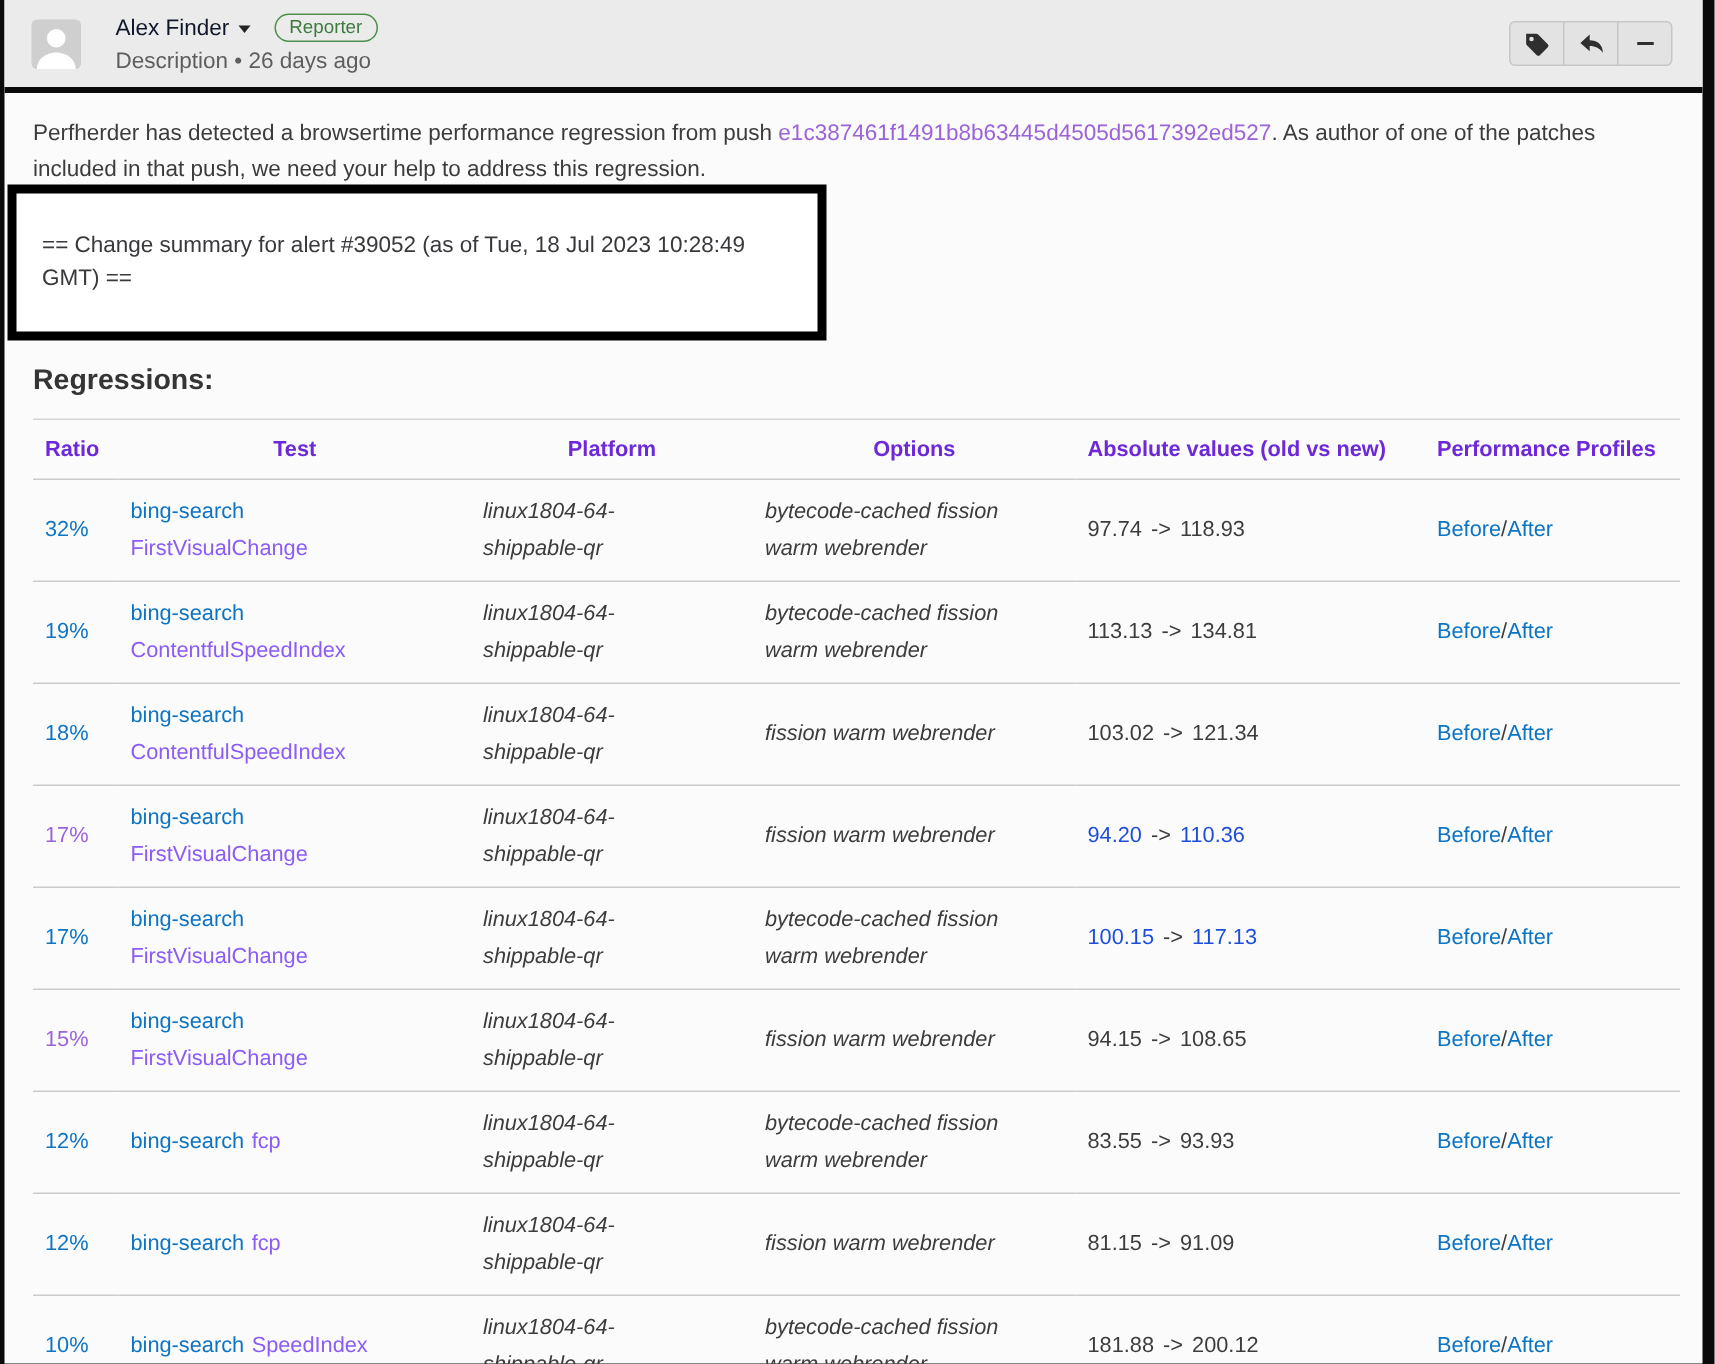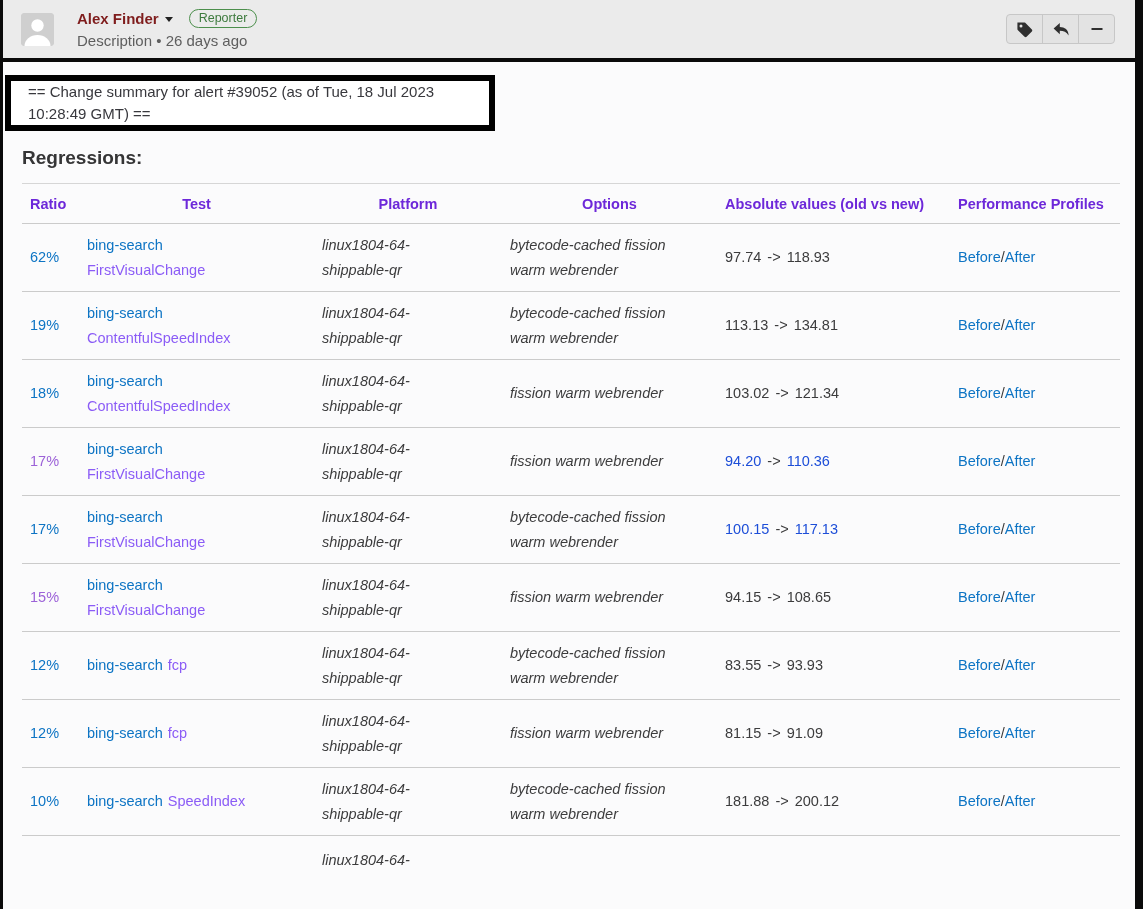--- a/index.html
+++ b/index.html
@@ -22,21 +22,21 @@
     display:flex; align-items:center;
     padding:0 20px 0 18px;
   }
   .avatar {
     width:33px; height:33px; border-radius:4px;
     background:#cfcfcf; overflow:hidden; flex:0 0 auto;
   }
   .who { margin-left:23px; }
   .who-top { display:flex; align-items:center; }
   .author-btn { display:flex; align-items:center; cursor:pointer; }
-  .author-name { font-weight:bold; font-size:15px; color:#7f1d1d; }
+  .author-name { font-weight:normal; font-size:15px; color:#0f172a; }
   .caret {
     width:0; height:0; margin-left:6px; margin-top:2px;
     border-left:4px solid transparent; border-right:4px solid transparent;
     border-top:5px solid #222;
   }
   .role-badge {
     margin-left:16px;
     font-size:12.5px; color:#3d7a3d;
     border:1px solid #4c8f4c; border-radius:10px;
     padding:1px 9px 2px;
@@ -54,24 +54,24 @@
   .hbtn:first-child { border-radius:4px 0 0 4px; margin-left:0; }
   .hbtn:last-child { border-radius:0 4px 4px 0; }
   .hbtn svg { display:block; }
   
   .comment-body { padding:15px 15px 0 19px; }
   .para { font-size:15px; line-height:24px; margin:0; max-width:1098px; color:#3c3c3d; }
   a.link { color:#0d74c4; text-decoration:none; cursor:pointer; }
   a.link.visited { color:#9c62d8; }
   .annotation-box {
     margin:-2px 0 0 -17px;
-    width:490px;
+    width:546px;
     border:6px solid #000;
     background:#fff;
-    padding:0 17px;
+    padding:24px 17px;
     font-size:15px; line-height:22px; color:#38383d;
   }
   .regressions-heading {
     font-size:19px; font-weight:bold; color:#353536;
     margin:16px 0 14px 0;
   }
   
   table.reg-table {
     border-collapse:collapse; table-layout:fixed;
     width:1098px; font-size:14.5px;
@@ -145,20 +145,21 @@
       </div>
       <div class="hbtn">
         <svg width="16" height="16" viewBox="0 0 16 16">
           <rect x="2.5" y="7" width="11" height="2" fill="#2f2f2f"></rect>
         </svg>
       </div>
     </div>
   </div>
 
   <div class="comment-body">
+    <p class="para"><span>Perfherder has detected a browsertime performance regression from push </span><a class="link visited">e1c387461f1491b8b63445d4505d5617392ed527</a><span>. As author of one of the patches included in that push, we need your help to address this regression.</span></p>
 
     <div class="annotation-box">
       <span>== Change summary for alert #39052 (as of Tue, 18 Jul 2023 10:28:49 GMT) ==</span>
     </div>
 
     <div class="regressions-heading">Regressions:</div>
 
     <table class="reg-table">
       <colgroup>
         <col class="c-ratio">
@@ -174,21 +175,21 @@
           <th class="th-center">Test</th>
           <th class="th-center">Platform</th>
           <th class="th-center">Options</th>
           <th class="th-left">Absolute values (old vs new)</th>
           <th class="th-left">Performance Profiles</th>
         </tr>
       </thead>
       <tbody id="rows-body">
           <tr>
     <td>
-      <a class="link ratio-link">62%</a>
+      <a class="link ratio-link">32%</a>
     </td>
     <td>
       <a class="link">bing-search</a><span class="test-suffix">FirstVisualChange</span>
     </td>
     <td>
       <span class="line">linux1804-64-</span>
       <span class="line">shippable-qr</span>
     </td>
     <td>
       <span class="line">bytecode-cached fission</span>

